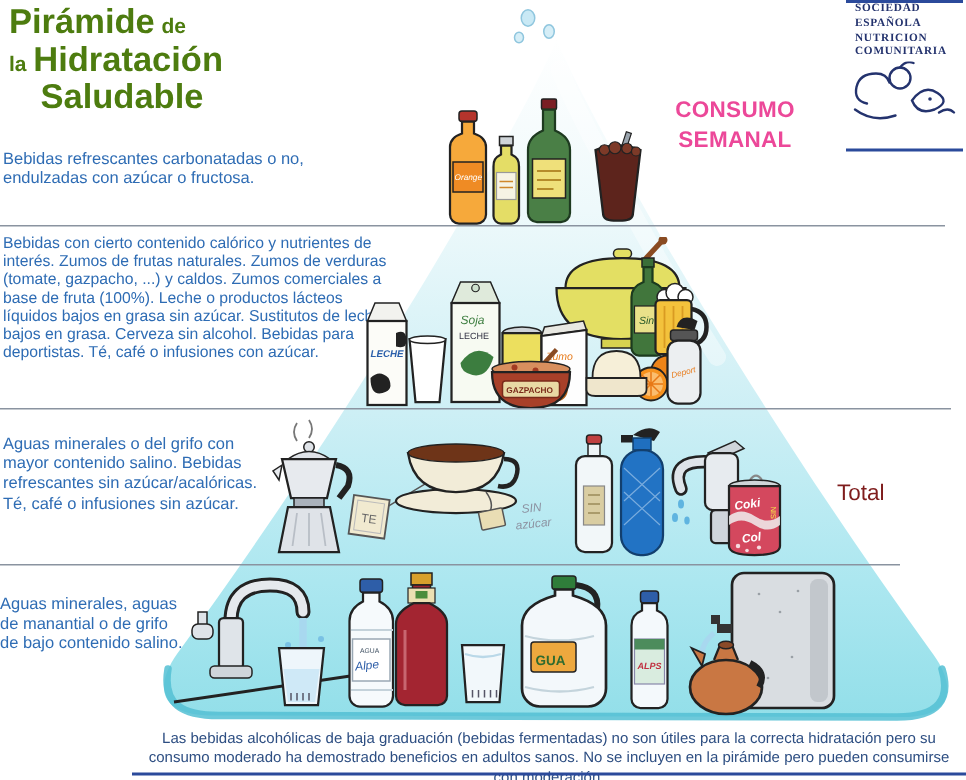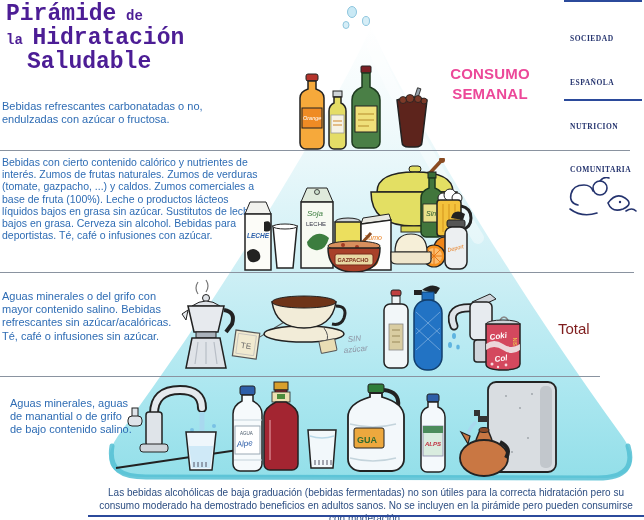--- a/index.html
+++ b/index.html
@@ -1,32 +1,32 @@
 <!DOCTYPE html>
 <html><head>
 <meta charset="utf-8">
 <style>
   html,body{margin:0;padding:0;background:#fff;}
   .canvas{position:relative;width:644px;height:520px;background:#ffffff;
           font-family:"Liberation Sans",sans-serif;overflow:hidden;}
   .abs{position:absolute;}
   .hline{position:absolute;height:1px;background:#8a93a0;}
   .navyline{position:absolute;height:2px;background:#2b4a9b;}
-  .title{left:6px;top:2px;color:#4c1d95;line-height:1.05;font-family:Liberation Mono, monospace;}
+  .title{left:6px;top:2px;color:#4d7c0f;line-height:1.05;}
   .t-big{font-size:23px;font-weight:bold;}
   .t-small{font-size:14px;font-weight:bold;}
   .desc{position:absolute;color:#2e6cb4;font-size:11px;line-height:1.2;}
   .desc2{font-size:10.5px;line-height:1.16;}
   .consumo{position:absolute;color:#ec4899;font-weight:bold;font-size:15px;
            text-align:center;line-height:1.3;letter-spacing:.2px;}
   .consumo-sub{position:absolute;color:#7f1d1d;font-size:15px;text-align:left;}
   .senc-acronym{font-family:"Liberation Serif",serif;font-size:21px;letter-spacing:4px;
                 color:#24336e;font-weight:600;margin-top:3px;}
   .senc-org div{font-family:"Liberation Serif",serif;font-size:7.5px;font-weight:bold;
-                letter-spacing:.5px;color:#24336e;line-height:1.3;margin-top:34px;}
+                letter-spacing:.5px;color:#24336e;line-height:1.3;}
   .footnote{position:absolute;left:92px;top:486px;width:548px;text-align:center;
             color:#2d4e82;font-size:10px;line-height:1.3;}
   svg text{font-family:"Liberation Sans",sans-serif;}
 </style>
 </head>
 <body>
 
 <div class="canvas">
 
   <svg class="abs" style="left:0;top:0" width="644" height="520" viewBox="0 0 644 520">
@@ -79,21 +79,21 @@
         <path d="M62,34 q6,-4 10,0"></path>
       </g>
       <circle cx="56" cy="25" r="1.2" fill="#24336e"></circle>
     </svg>
     <div class="navyline" style="left:2px;top:99px;width:78px"></div>
   </div>
 
   <div class="desc" style="left:2px;top:100px;width:245px">Bebidas refrescantes carbonatadas o no, endulzadas con azúcar o fructosa.</div>
   <div class="desc desc2" style="left:2px;top:156px;width:258px">Bebidas con cierto contenido calórico y nutrientes de interés. Zumos de frutas naturales. Zumos de verduras (tomate, gazpacho, ...) y caldos. Zumos comerciales a base de fruta (100%). Leche o productos lácteos líquidos bajos en grasa sin azúcar. Sustitutos de leche bajos en grasa. Cerveza sin alcohol. Bebidas para deportistas. Té, café o infusiones con azúcar.</div>
   <div class="desc" style="left:2px;top:290px;width:180px">Aguas minerales o del grifo con mayor contenido salino. Bebidas refrescantes sin azúcar/acalóricas. Té, café o infusiones sin azúcar.</div>
-  <div class="desc" style="left:10px;top:397px;width:122px">Aguas minerales, aguas de manantial o de grifo de bajo contenido salino.</div>
+  <div class="desc" style="left:0;top:397px;width:122px">Aguas minerales, aguas de manantial o de grifo de bajo contenido salino.</div>
 
   <div class="consumo" style="left:430px;top:64px;width:120px">CONSUMO SEMANAL</div>
   <div class="consumo-sub" style="left:558px;top:320px;width:64px">Total</div>
 
   <svg class="abs" style="left:285px;top:46px" width="150" height="105" viewBox="0 0 150 105">
     <g transform="translate(10,28)">
       <rect x="11" y="0" width="12" height="7" rx="2" fill="#b5342c" stroke="#222"></rect>
       <path d="M13,7 h8 v8 c6,2 8,5 8,9 v45 a6,6 0 0 1 -6,6 h-12 a6,6 0 0 1 -6,-6 v-45 c0,-4 2,-7 8,-9 z" fill="#f6a93b" stroke="#222" stroke-width="1.5"></path>
       <rect x="7" y="34" width="20" height="20" fill="#ef8b24" stroke="#222" stroke-width="1"></rect>
       <text x="8" y="46" font-size="5.5" font-style="italic" fill="#fff">Orange</text>

